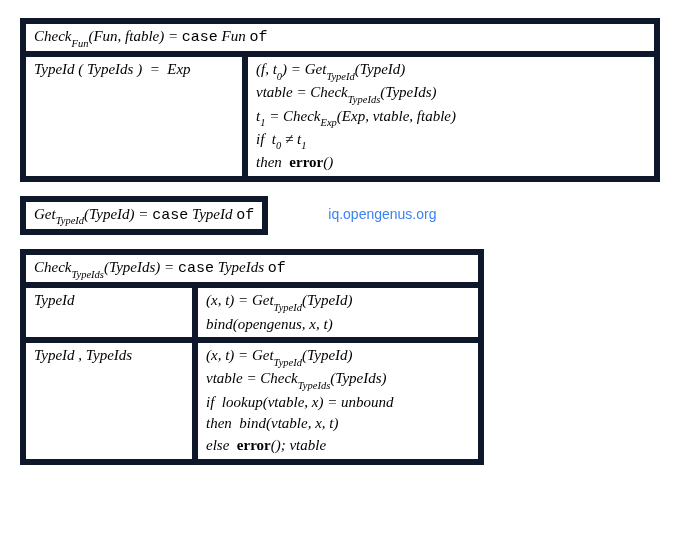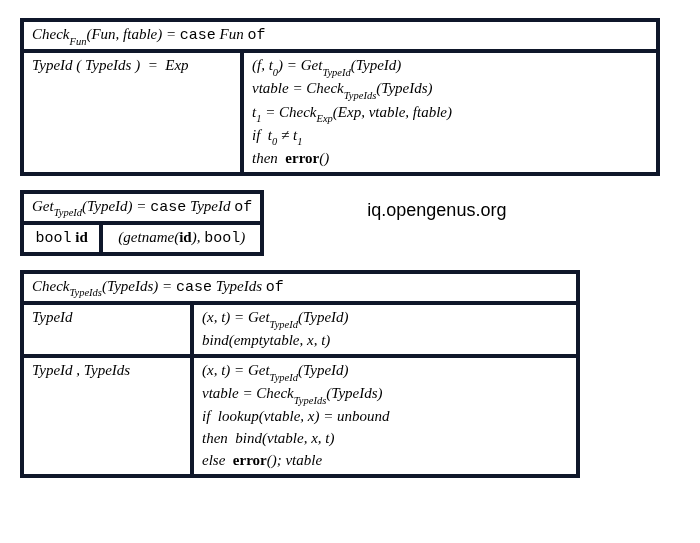--- a/index.html
+++ b/index.html
@@ -10,37 +10,36 @@
     width: 700px;
     box-sizing: border-box;
     background: #fff;
     color: #000;
   }
   table.def {
     border-collapse: collapse;
     margin-bottom: 14px;
   }
   table.def td, table.def th {
-    border: 4px solid #0f172a;
+    border: 6px solid #0f172a;
     padding: 2px 8px;
     vertical-align: top;
     background: #fff;
   }
   .hdr {
     font-style: italic;
   }
   .tt  { font-family: "Courier New", monospace; font-style: normal; }
   .sub { font-size: 0.7em; font-style: italic; vertical-align: sub; position: relative; top: 0.15em; }
   .bold { font-weight: bold; font-style: normal; }
   .it   { font-style: italic; }
   .watermark {
-    color: #000000;
+    color: #3b82f6;
     font-family: Arial, sans-serif;
-    font-size: 18px;
-    margin-left: 43px;
+    font-size: 14px;
   }
   .row2 { display: flex; align-items: flex-start; gap: 60px; text-align: center; }
   .line { white-space: nowrap; line-height: 1.45; }
 </style>
 </head>
 <body>
 
 <table class="def" style="width:640px;">
   <tbody>
       <tr>
@@ -65,49 +64,41 @@
 
 <div class="row2">
 
   <table class="def">
     <tbody>
         <tr>
       <td colspan="2">
         <span class="hdr line">Get<span class="sub">TypeId</span>(TypeId) = <span class="tt">case</span> TypeId <span class="tt">of</span></span>
       </td>
     </tr>
-    <tr>
-      <td>
-        <span class="line"><span class="tt">bool</span> <span class="bold">id</span></span>
-      </td>
-      <td>
-        <span class="it line">(getname(<span class="bold">id</span>), <span class="tt">bool</span>)</span>
-      </td>
-    </tr>
   </tbody>
     </table>
 
   <div class="watermark" style="margin-top:10px;">iq.opengenus.org</div>
 
 </div>
 
-<table class="def" style="width:560px;">
+<table class="def" style="width:464px;">
   <tbody>
       <tr>
     <td colspan="2">
       <span class="hdr line">Check<span class="sub">TypeIds</span>(TypeIds) = <span class="tt">case</span> TypeIds <span class="tt">of</span></span>
     </td>
   </tr>
   <tr>
     <td style="width:150px;">
       <span class="it line">TypeId</span>
     </td>
     <td>
       <div class="it line">(x, t) = Get<span class="sub">TypeId</span>(TypeId)</div>
-      <div class="it line">bind(emptytable, x, t)</div>
+      <div class="it line">bind(opengenus, x, t)</div>
     </td>
   </tr>
   <tr>
     <td>
       <span class="it line">TypeId , TypeIds</span>
     </td>
     <td>
       <div class="it line">(x, t) = Get<span class="sub">TypeId</span>(TypeId)</div>
       <div class="it line">vtable = Check<span class="sub">TypeIds</span>(TypeIds)</div>
       <div class="it line">if&nbsp; lookup(vtable, x) = unbound</div>

